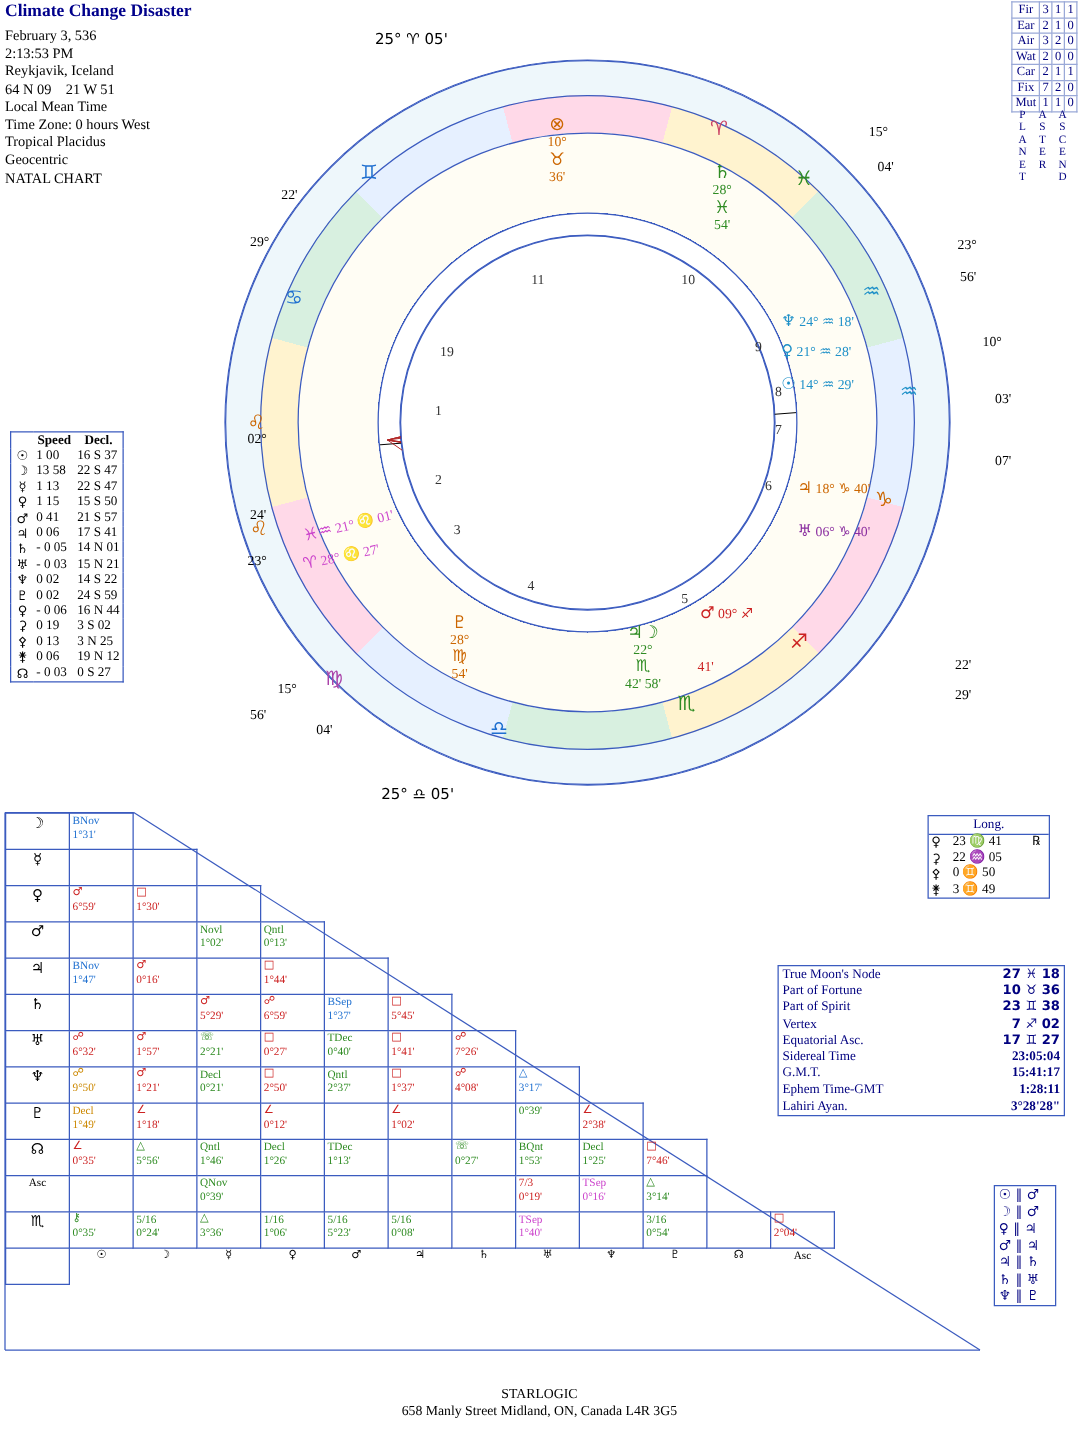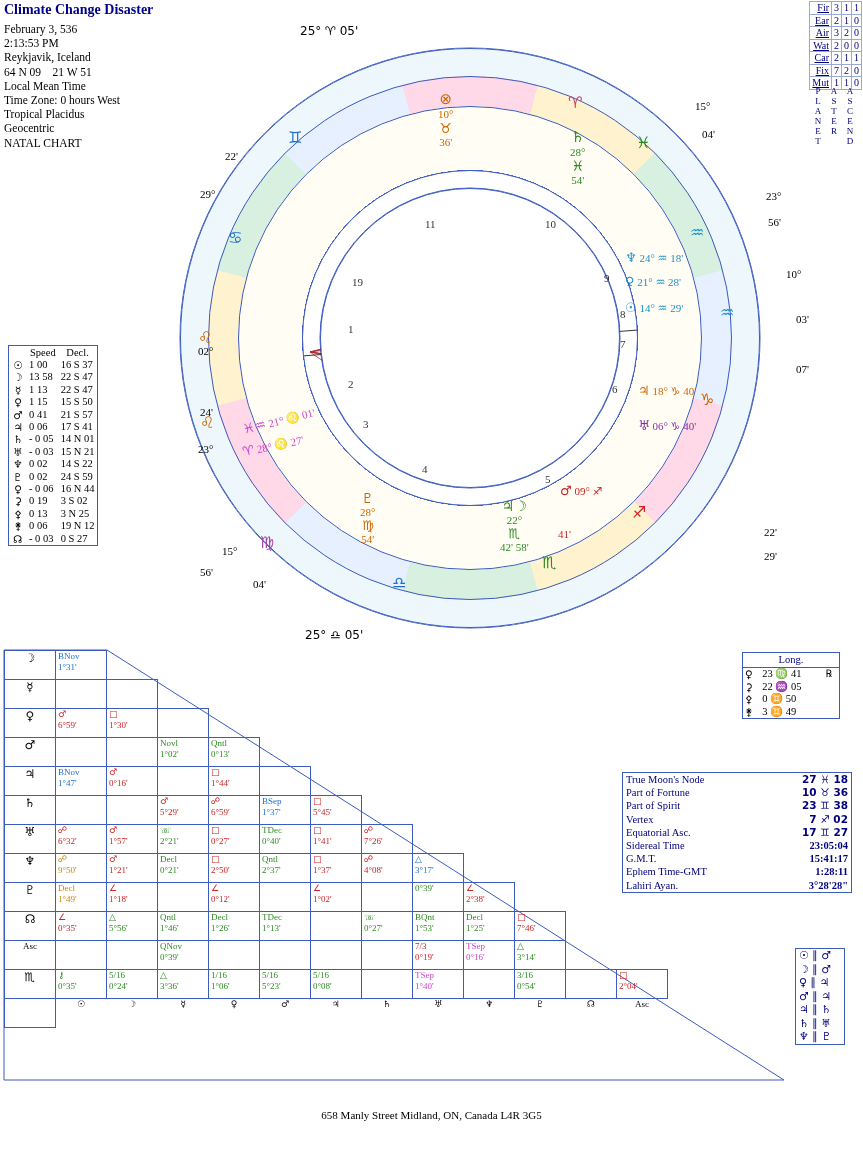--- a/index.html
+++ b/index.html
@@ -5,28 +5,28 @@
   html,body{margin:0;padding:0;background:#fff;}
   body{width:863px;height:1150px;position:relative;font-family:"Liberation Serif",serif;font-size:11px;color:#000;overflow:hidden;}
   .abs{position:absolute;}
   
   #chart-title{left:4px;top:2px;font-size:14px;font-weight:bold;color:#00008b;font-family:"Liberation Serif",serif;}
   #birth-info{left:4px;top:22px;line-height:14.2px;font-size:11.5px;color:#000;}
   #birth-info div{white-space:pre;}
   
   #element-table{right:1px;top:1px;border:1px solid #3b5bbf;border-collapse:collapse;font-size:10px;}
   #element-table td{border:1px solid #9aa9d8;padding:0 2px;line-height:11.5px;color:#00007f;text-align:center;}
-  #element-table td.lbl{text-align:right;color:#00007f;text-decoration:underline;}
+  #element-table td.lbl{text-align:center;color:#00007f;}
   #vert-labels{right:1px;top:86px;width:80px;display:flex;}
   .vcol{width:12px;text-align:center;font-size:9px;line-height:10px;color:#00007f;}
   
   #speed-table{left:8px;top:345px;border:1px solid #3b5bbf;border-collapse:collapse;font-size:10.5px;background:#fff;}
   #speed-table td{padding:0 2px;line-height:12.4px;white-space:nowrap;}
   #speed-table td.g{text-align:center;width:14px;}
-  #speed-table th{font-weight:normal;padding:0 3px;line-height:13px;}
+  #speed-table th{font-weight:bold;padding:0 3px;line-height:13px;}
   
   #wheel{left:170px;top:28px;width:600px;height:620px;}
   
   #aspect-area{left:2px;top:648px;}
   table.agrid{border-collapse:collapse;font-size:9px;}
   table.agrid td{border:1px solid #3b5bbf;width:50px;height:28px;vertical-align:top;padding:0;}
   td.empty{border:none;}
   td.glyphcell{border:1px solid #3b5bbf;width:24px;text-align:center;vertical-align:middle;font-size:12px;}
   .asp-top{display:block;text-align:left;padding-left:2px;line-height:11px;}
   .asp-bot{display:block;text-align:left;padding-left:2px;line-height:11px;}
@@ -794,14 +794,15 @@
   <div class="sym">☉ ∥ ♂</div>
   <div class="sym">☽ ∥ ♂</div>
   <div class="sym">♀ ∥ ♃</div>
   <div class="sym">♂ ∥ ♃</div>
   <div class="sym">♃ ∥ ♄</div>
   <div class="sym">♄ ∥ ♅</div>
   <div class="sym">♆ ∥ ♇</div>
 </div>
 
 <div class="abs" id="footer">
+  <div class="f1">STARLOGIC</div>
   <div class="f1">658 Manly Street   Midland, ON, Canada   L4R 3G5</div>
 </div>
 
 </body></html>

